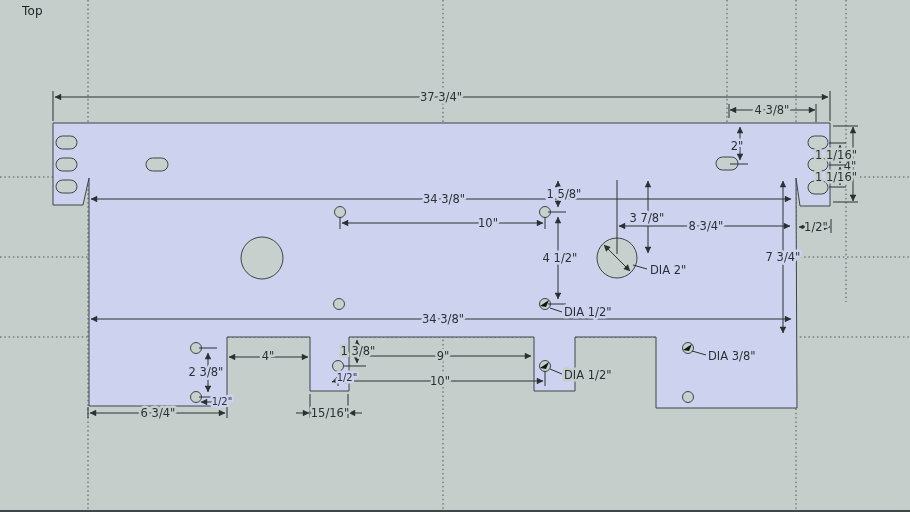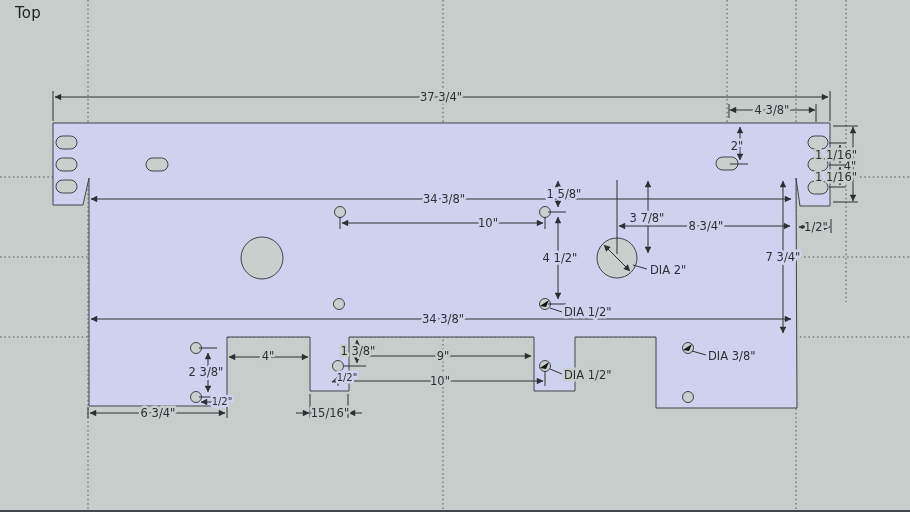--- a/index.html
+++ b/index.html
@@ -1,18 +1,18 @@
 <!DOCTYPE html>
 <html style="--background: #c5cecb; --part: #cdd3ee; --hole: #c7d0cc; --edge: #3f444b; --dim: #2c3034; --guide: #4d555b; --bottom: #40474a;"><head>
 <meta charset="utf-8">
 <style>
   html,body{margin:0;padding:0}
   .viewport{position:relative;width:910px;height:512px;background:var(--background);
     overflow:hidden;font-family:"DejaVu Sans",sans-serif}
-  .view-label{position:absolute;top:4px;left:15px;font-size:15px;color:#1e2124;letter-spacing:.2px}
+  .view-label{position:absolute;top:4px;left:22px;font-size:12px;color:#1e2124;letter-spacing:.2px}
   .bottom-bar{position:absolute;left:0;bottom:0;width:100%;height:2px;background:var(--bottom)}
   svg{position:absolute;left:0;top:0}
   svg text{font-size:11.5px;fill:var(--dim);text-anchor:middle;dominant-baseline:central;
     paint-order:stroke;stroke-width:5px;stroke-linejoin:round;stroke:var(--background)}
   text.t-part{stroke:var(--part)}
   text.t-canvas{stroke:var(--background)}
   text.start{text-anchor:start}
   text.small{font-size:10px}
   .face{fill:var(--part);stroke:var(--edge);stroke-width:1}
   .hole{fill:var(--hole);stroke:var(--edge);stroke-width:1}

